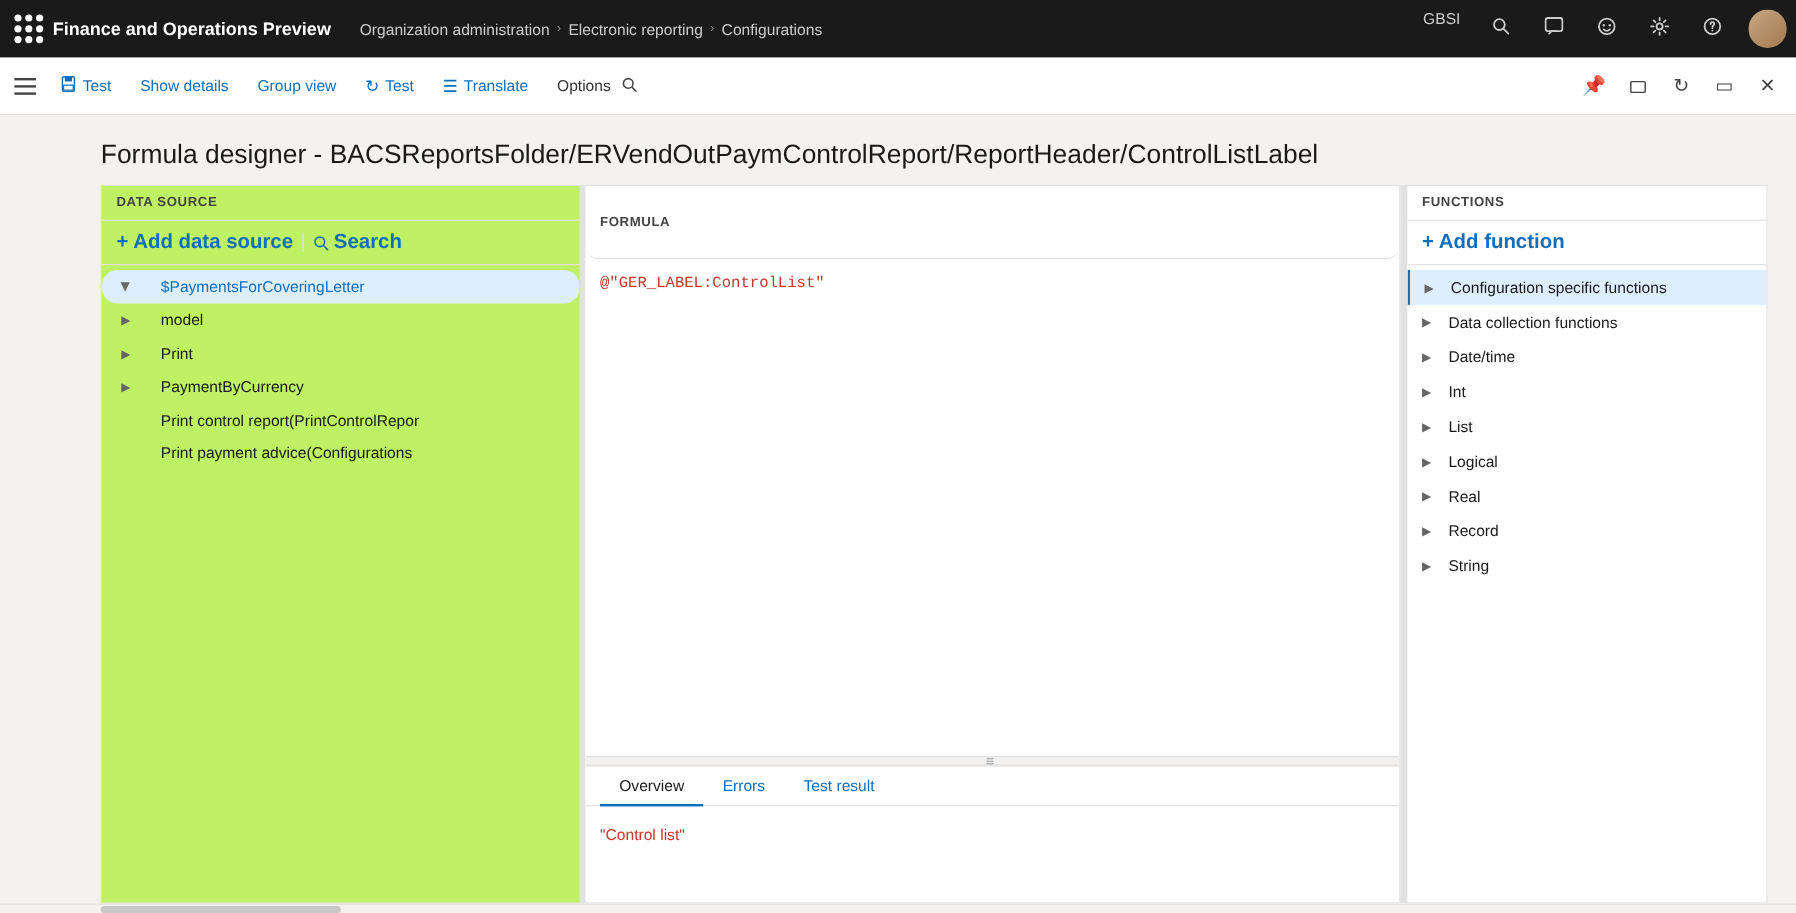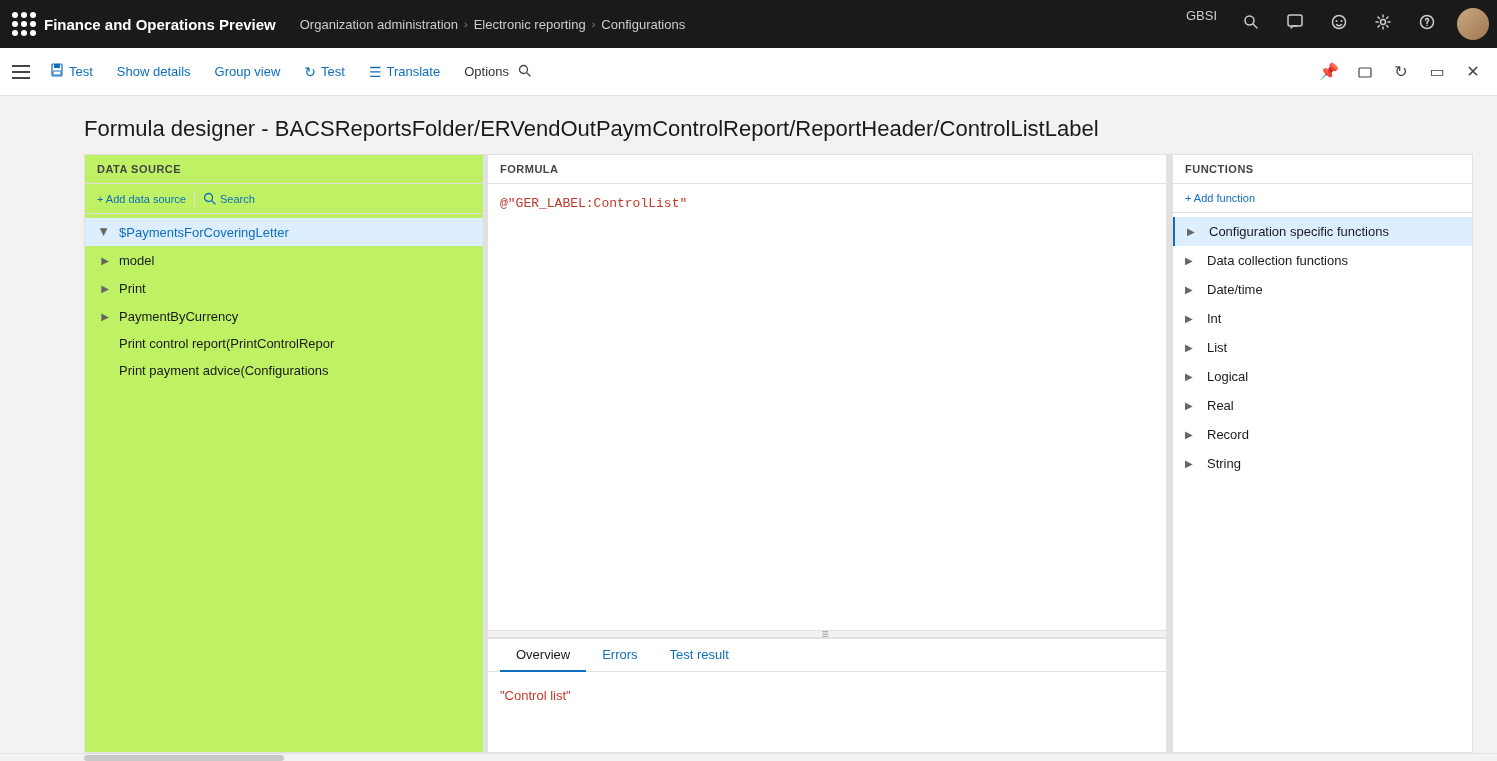--- a/index.html
+++ b/index.html
@@ -101,43 +101,43 @@
     .panel-header {
       padding: 8px 12px; font-size: 11px; font-weight: 700; color: #444; text-transform: uppercase; letter-spacing: 0.5px;
       border-bottom: 1px solid #e1e1e1;
     }
     .panel-toolbar {
       display: flex; align-items: center; gap: 8px;
       padding: 6px 12px; border-bottom: 1px solid #e1e1e1;
     }
     .panel-tool-btn {
       display: flex; align-items: center; gap: 4px;
-      color: #106ebe; font-size: 11px; cursor: pointer; border: none; background: none; padding: 2px 0;
+      color: #106ebe; font-size: 17px; cursor: pointer; border: none; background: none; padding: 2px 0; font-weight: bold;
     }
     .tree-list { flex: 1; overflow-y: auto; padding: 4px 0; }
     .tree-item {
-      display: flex; align-items: center; gap: 6px;
-      padding: 6px 12px; cursor: pointer; font-size: 13px; color: #1a1a1a;
+      display: flex; align-items: flex-start; gap: 21px;
+      padding: 6px 12px; cursor: pointer; font-size: 13px; color: #1a1a1a; border-radius: 13px;
     }
     .tree-item.selected { background: #ddeeff; color: #106ebe; }
     .tree-item .chevron {
       width: 16px; height: 16px; display: flex; align-items: center; justify-content: center;
       color: #666; font-size: 10px;
     }
     .tree-item .chevron.expanded { transform: rotate(90deg); }
     .tree-item-no-expand { width: 16px; }
 
     
     .middle-panel {
       flex: 1; display: flex; flex-direction: column; border: 1px solid #e1e1e1;
       border-left: none; background: white;
     }
     .formula-header {
-      padding: 8px 12px; font-size: 11px; font-weight: 700; color: #444; text-transform: uppercase;
-      letter-spacing: 0.5px; border-bottom: 1px solid #e1e1e1;
+      padding: 24px 12px; font-size: 11px; font-weight: 700; color: #444; text-transform: uppercase;
+      letter-spacing: 0.5px; border-bottom: 1px solid #e1e1e1; border-radius: 11px;
     }
     .formula-editor {
       flex: 1; padding: 12px; font-family: 'Courier New', monospace; font-size: 13px;
       border: none; outline: none; resize: none; color: #c0392b; min-height: 120px;
       background: white;
     }
     .resize-handle {
       height: 8px; background: #f3f2f1; border-top: 1px solid #e1e1e1; border-bottom: 1px solid #e1e1e1;
       cursor: row-resize; display: flex; align-items: center; justify-content: center; color: #999;
     }

